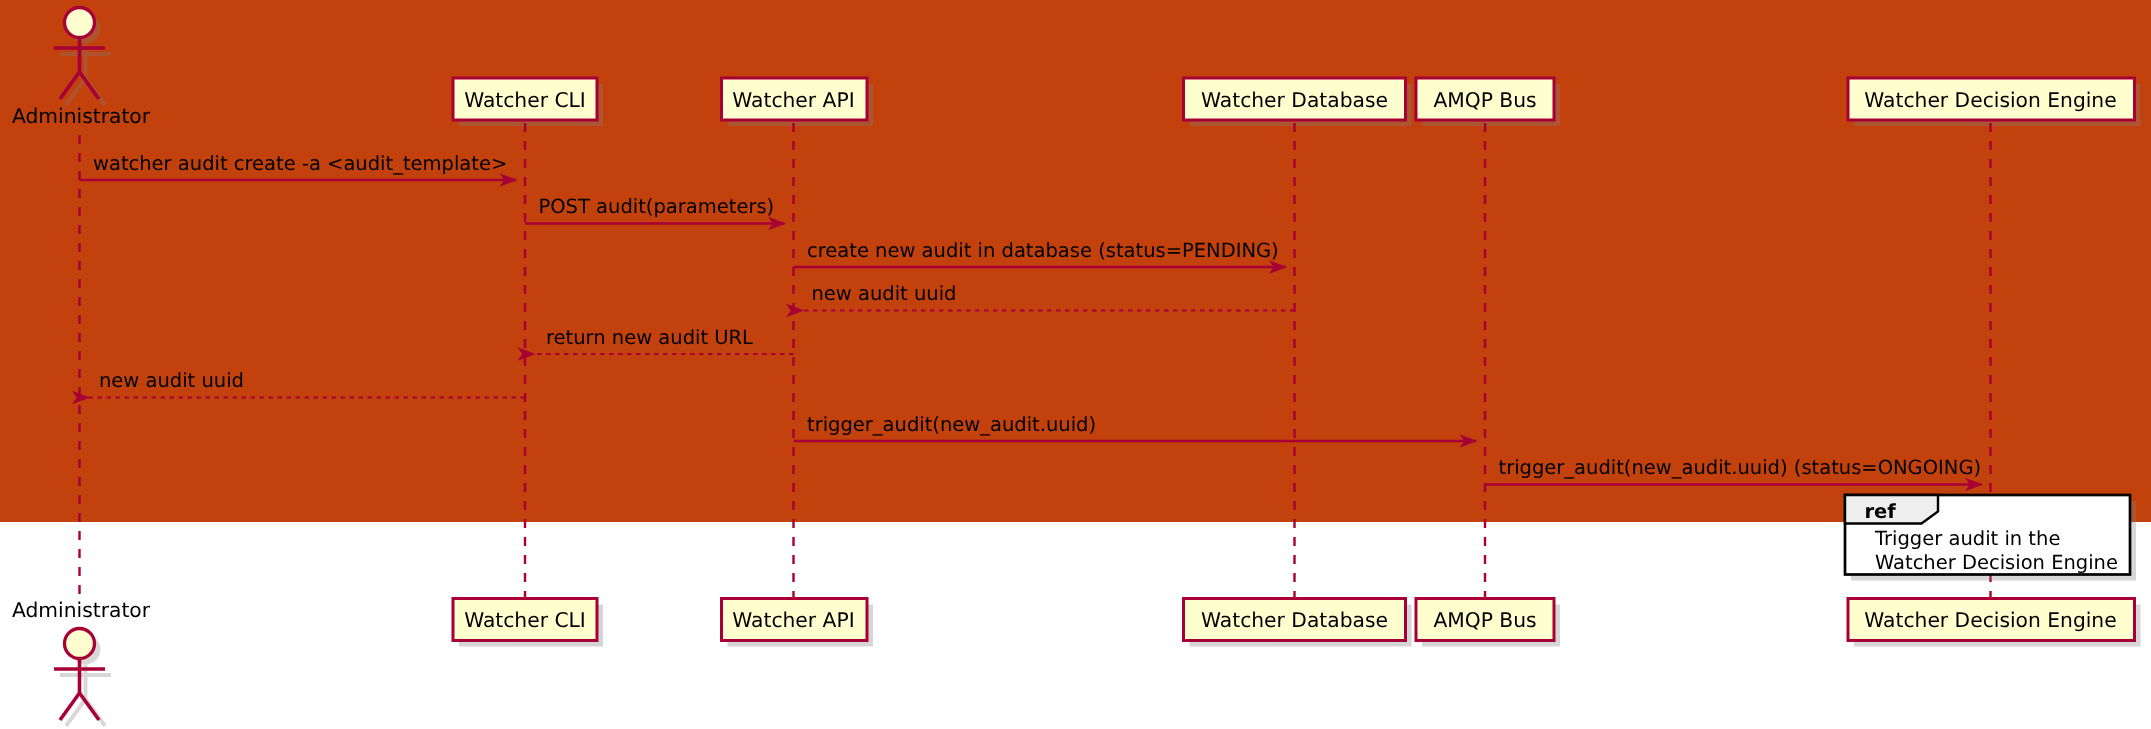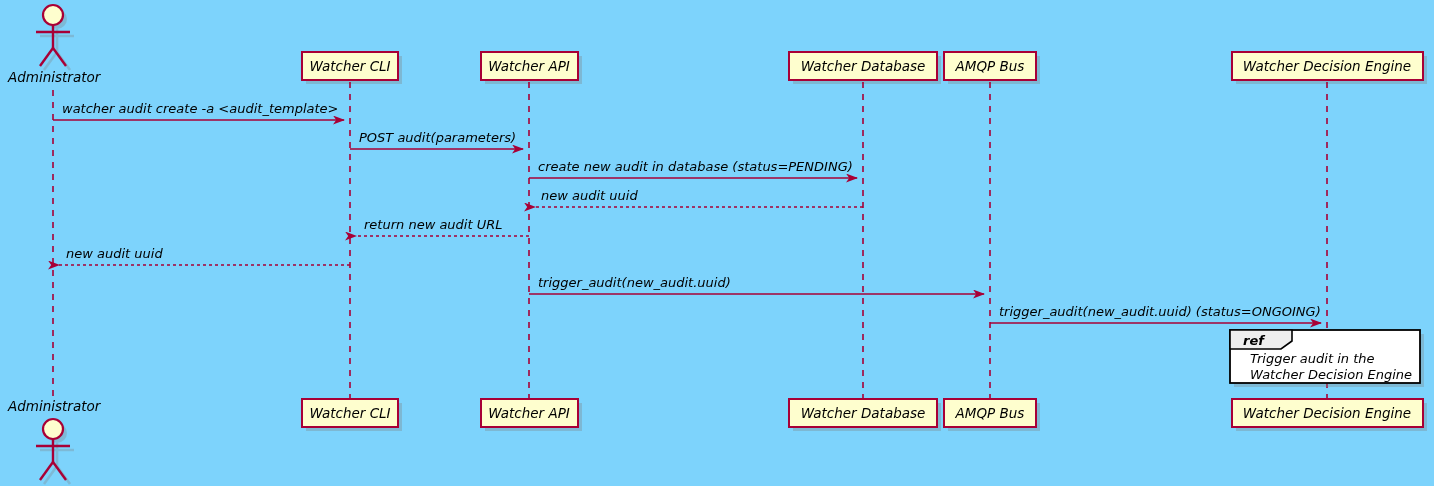--- a/index.html
+++ b/index.html
@@ -10,23 +10,22 @@
   }
   body {
     font-family: "DejaVu Sans", sans-serif;
     width: 1434px;
     height: 486px;
     overflow: hidden;
   }
   #diagram {
     position: relative;
     width: 1434px;
-    height: 486px;
-    background: #7dd3fc;
-    font-style: italic;
+    height: 348px;
+    background: #c2410c;
   }
   svg#canvas {
     position: absolute;
     left: 0;
     top: 0;
     width: 1434px;
     height: 486px;
   }
   .plabel {
     font-family: "DejaVu Sans", sans-serif;

